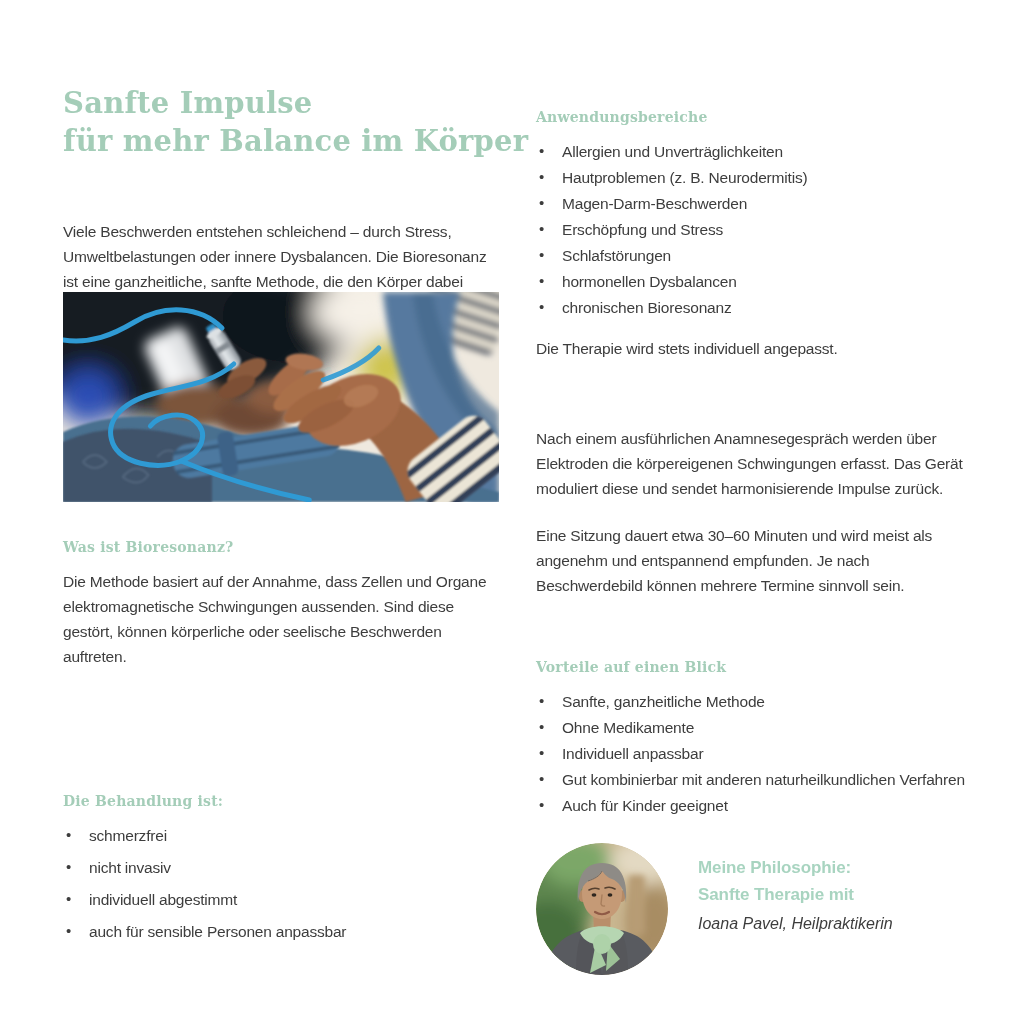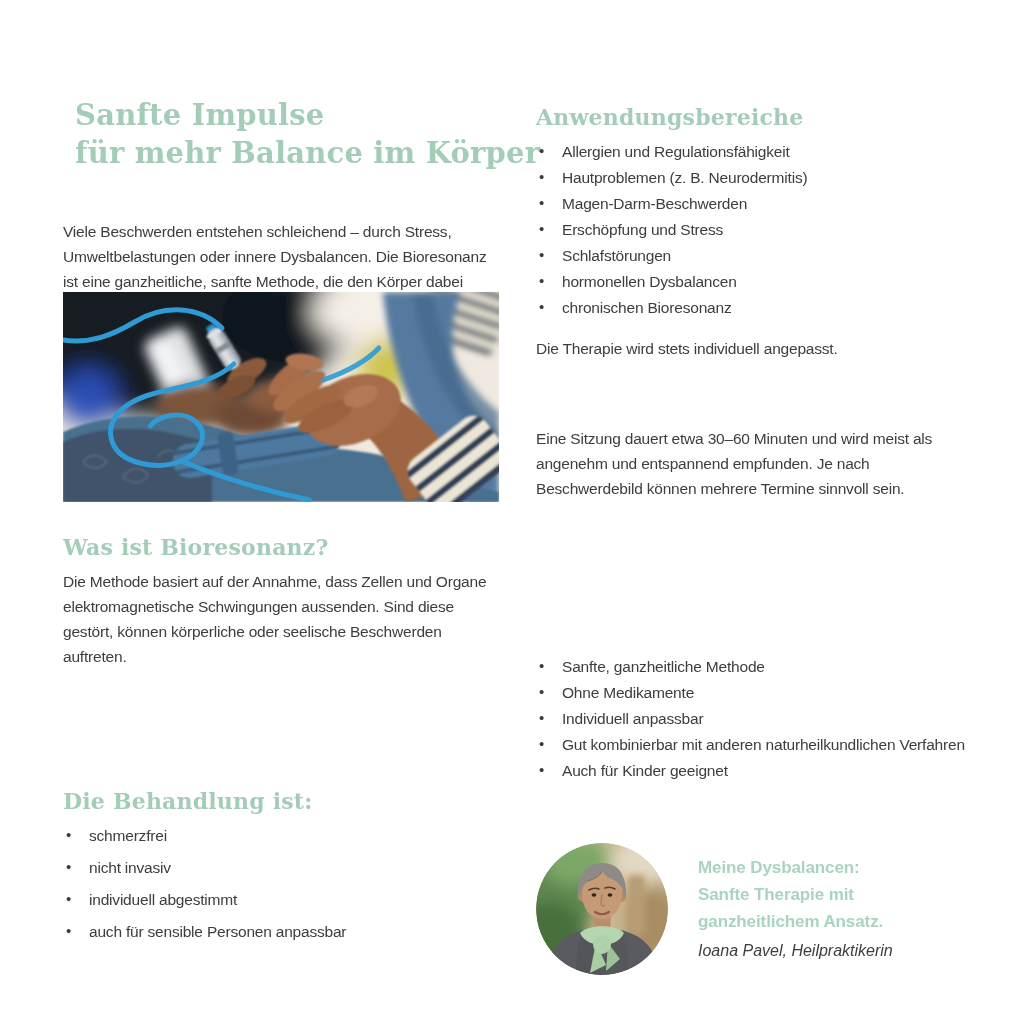--- a/index.html
+++ b/index.html
@@ -1,29 +1,29 @@
 <!DOCTYPE html>
 <html lang="de"><head>
 <meta charset="utf-8">
 <style>
   html,body{margin:0;padding:0;background:#ffffff;}
   .page{position:relative;width:1024px;height:1024px;background:#ffffff;overflow:hidden;
         font-family:"Liberation Sans",sans-serif;color:#3d3d3d;}
-  .title{position:absolute;left:63px;top:84px;margin:12px;
+  .title{position:absolute;left:63px;top:84px;margin:0;
          font-family:"DejaVu Serif",serif;font-weight:700;font-size:29px;line-height:38px;
          color:#a4cdb8;letter-spacing:0.2px;}
   .title .tline{display:block;white-space:nowrap;}
   .body-text{font-size:15.5px;line-height:25px;letter-spacing:-0.2px;color:#3d3d3d;}
   p{margin:0 0 22px 0;}
   p:last-child{margin-bottom:0;}
   .intro{position:absolute;left:63px;top:176px;width:436px;margin-top:43px;}
   .photo{position:absolute;left:63px;top:292px;width:436px;height:210px;margin:0;overflow:hidden;}
   .photo svg{display:block;width:100%;height:100%;}
   .sec{position:absolute;}
-  h2{font-family:"DejaVu Serif",serif;font-weight:700;font-size:22px;line-height:26px;
+  h2{font-family:"DejaVu Serif",serif;font-weight:700;font-size:14px;line-height:26px;
      color:#a4cdb8;margin:0 0 9px 0;letter-spacing:0.2px;}
   ul{list-style:none;margin:0;padding:0;}
   li{position:relative;padding-left:26px;}
   .list-tight li{margin-bottom:1px;}
   .list-spaced li{margin-bottom:7px;}
   .dot{position:absolute;left:3px;top:-1px;font-size:15px;color:#3d3d3d;}
   .note{margin-top:16px;}
   .portrait{position:absolute;left:536px;top:843px;width:132px;height:132px;margin:0;
             border-radius:50%;overflow:hidden;}
   .portrait svg{display:block;width:100%;height:100%;}
@@ -166,36 +166,38 @@
       <li><span class="dot">•</span><span>schmerzfrei</span></li>
       <li><span class="dot">•</span><span>nicht invasiv</span></li>
       <li><span class="dot">•</span><span>individuell abgestimmt</span></li>
       <li><span class="dot">•</span><span>auch für sensible Personen anpassbar</span></li>
     </ul>
   </section>
 
   <section class="sec" style="left:536px;top:104px;width:430px">
     <h2>Anwendungsbereiche</h2>
     <ul class="body-text list-tight">
-      <li><span class="dot">•</span><span>Allergien und Regulationsfähigkeit</span></li>
+      <li><span class="dot">•</span><span>Allergien und Unverträglichkeiten</span></li>
       <li><span class="dot">•</span><span>Hautproblemen (z. B. Neurodermitis)</span></li>
       <li><span class="dot">•</span><span>Magen-Darm-Beschwerden</span></li>
       <li><span class="dot">•</span><span>Erschöpfung und Stress</span></li>
       <li><span class="dot">•</span><span>Schlafstörungen</span></li>
       <li><span class="dot">•</span><span>hormonellen Dysbalancen</span></li>
       <li><span class="dot">•</span><span>chronischen Bioresonanz</span></li>
     </ul>
     <p class="body-text note">Die Therapie wird stets individuell angepasst.</p>
   </section>
 
   <section class="sec" style="left:536px;top:426px;width:430px">
+    <p class="body-text">Nach einem ausführlichen Anamnesegespräch werden über Elektroden die körpereigenen Schwingungen erfasst. Das Gerät moduliert diese und sendet harmonisierende Impulse zurück.</p>
     <p class="body-text">Eine Sitzung dauert etwa 30–60 Minuten und wird meist als angenehm und entspannend empfunden. Je nach Beschwerdebild können mehrere Termine sinnvoll sein.</p>
   </section>
 
   <section class="sec" style="left:536px;top:654px;width:430px">
+    <h2>Vorteile auf einen Blick</h2>
     <ul class="body-text list-tight">
       <li><span class="dot">•</span><span>Sanfte, ganzheitliche Methode</span></li>
       <li><span class="dot">•</span><span>Ohne Medikamente</span></li>
       <li><span class="dot">•</span><span>Individuell anpassbar</span></li>
       <li><span class="dot">•</span><span>Gut kombinierbar mit anderen naturheilkundlichen Verfahren</span></li>
       <li><span class="dot">•</span><span>Auch für Kinder geeignet</span></li>
     </ul>
   </section>
 
   <figure class="portrait">
@@ -241,20 +243,19 @@
         <ellipse cx="58" cy="52" rx="2.4" ry="1.7" fill="#2f2720"></ellipse>
         <ellipse cx="74" cy="52" rx="2.4" ry="1.7" fill="#2f2720"></ellipse>
         <path d="M66,52 L65,61 q1,2.5 3.5,2" stroke="#a87e5c" stroke-width="1.4" fill="none" stroke-linecap="round"></path>
         <path d="M59,69 q7,4.5 14,0" stroke="#8f5a46" stroke-width="2.2" fill="none" stroke-linecap="round"></path>
       </g>
     </svg>
   </figure>
 
   <div class="profile-text">
     <div class="phil">
-      <div>Meine Dysbalancen:</div>
+      <div>Meine Philosophie:</div>
       <div>Sanfte Therapie mit</div>
-      <div>ganzheitlichem Ansatz.</div>
     </div>
     <div class="pname">Ioana Pavel, Heilpraktikerin</div>
   </div>
 
 </div>
 
 </body></html>

